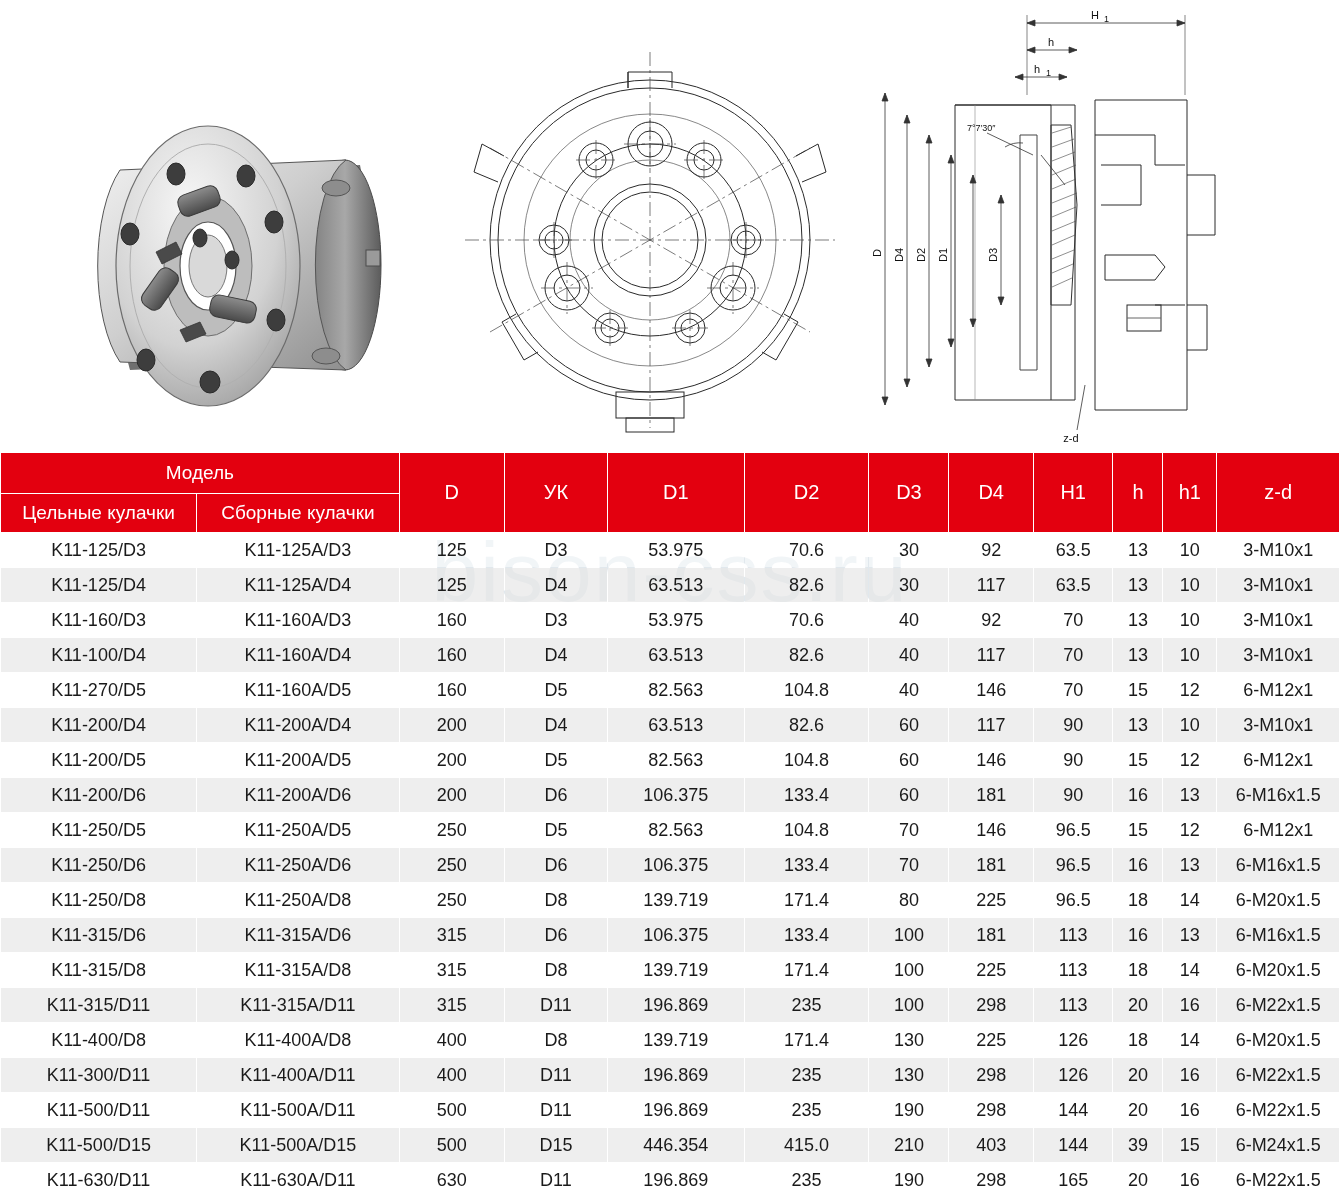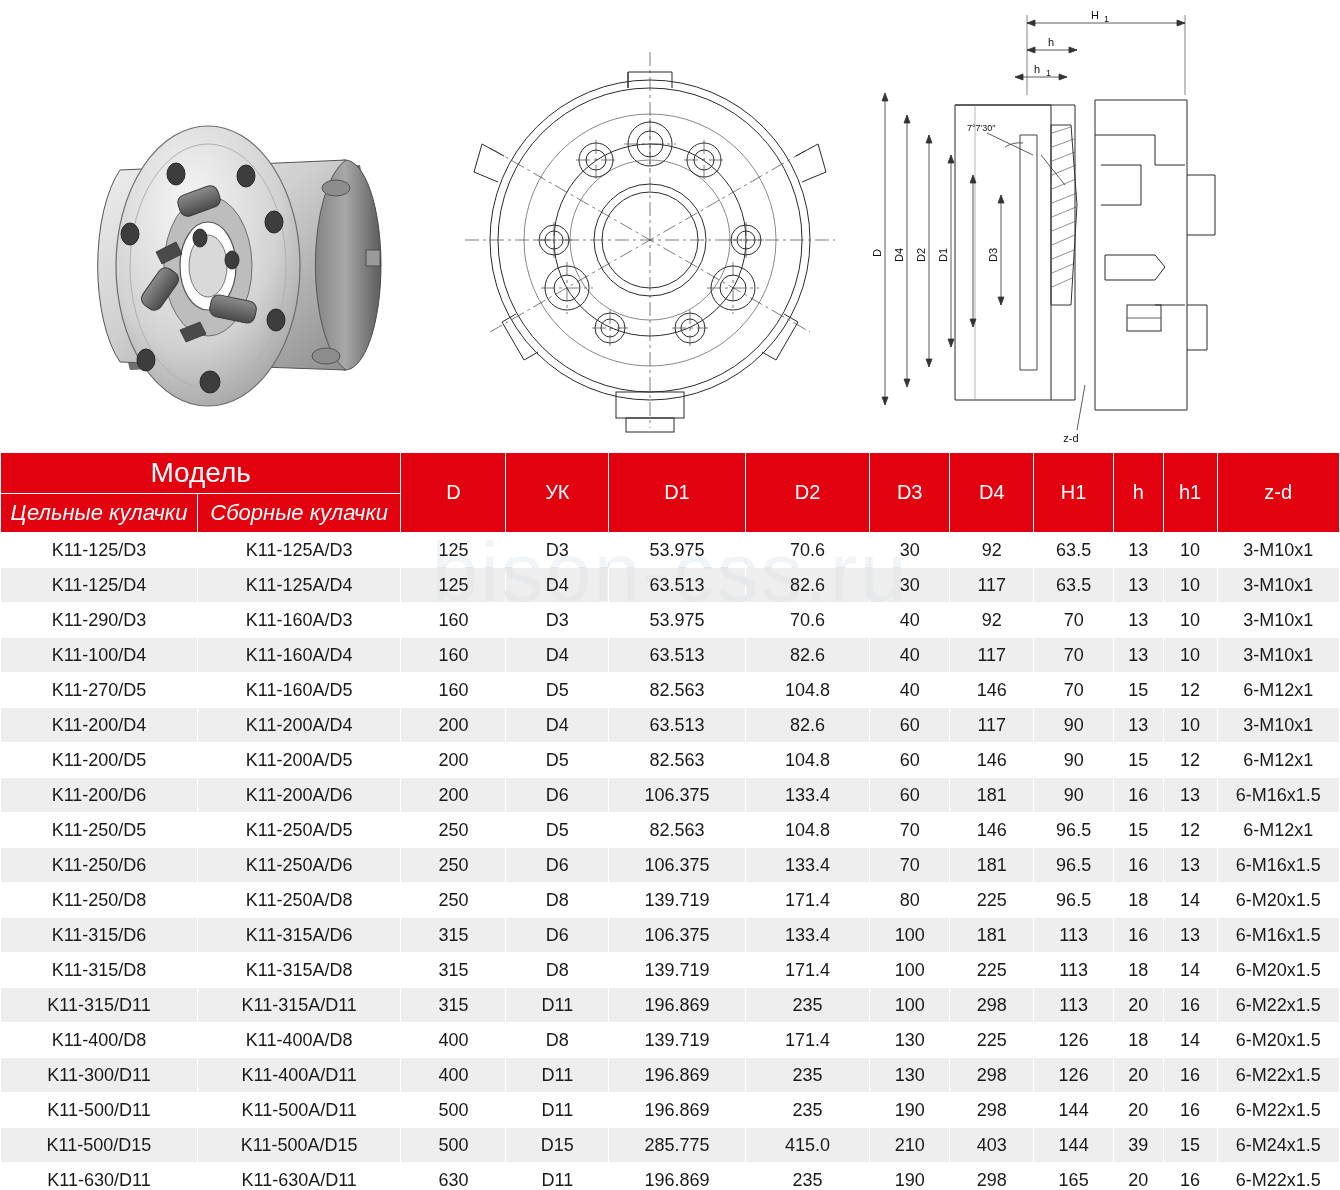--- a/index.html
+++ b/index.html
@@ -46,27 +46,26 @@
     text-align:center;
     padding:0;
   }
   .hdr{
     background:#e3000f;
     color:#ffffff;
     font-weight:400;
     font-size:19px;
   }
   .hdr-model{
-    font-size:28px;
+    font-size:19px;
     height:40px;
   }
   .hdr-sub{
     height:38px;
-    font-size:22px;
-    font-style:italic;
+    font-size:19px;
   }
   .hdr-tall{
     font-size:20px;
   }
   tbody tr{height:35px;}
   tbody tr.odd td{background:#ffffff;}
   tbody tr.even td{background:#e8e8e8;}
   tbody td{color:#1a1a1a;font-size:18px;position:relative;z-index:6;background-clip:padding-box;}
   tbody tr.odd td{background:rgba(255,255,255,0.55);}
   tbody tr.even td{background:rgba(232,232,232,0.72);}
@@ -410,21 +409,21 @@
           <td>63.513</td>
           <td>82.6</td>
           <td>30</td>
           <td>117</td>
           <td>63.5</td>
           <td>13</td>
           <td>10</td>
           <td>3-M10x1</td>
         </tr>
         <tr class="odd">
-          <td>K11-290/D3</td>
+          <td>K11-160/D3</td>
           <td>K11-160A/D3</td>
           <td>160</td>
           <td>D3</td>
           <td>53.975</td>
           <td>70.6</td>
           <td>40</td>
           <td>92</td>
           <td>70</td>
           <td>13</td>
           <td>10</td>
@@ -624,21 +623,21 @@
           <td>144</td>
           <td>20</td>
           <td>16</td>
           <td>6-M22x1.5</td>
         </tr>
         <tr class="even">
           <td>K11-500/D15</td>
           <td>K11-500A/D15</td>
           <td>500</td>
           <td>D15</td>
-          <td>285.775</td>
+          <td>446.354</td>
           <td>415.0</td>
           <td>210</td>
           <td>403</td>
           <td>144</td>
           <td>39</td>
           <td>15</td>
           <td>6-M24x1.5</td>
         </tr>
         <tr class="odd">
           <td>K11-630/D11</td>

